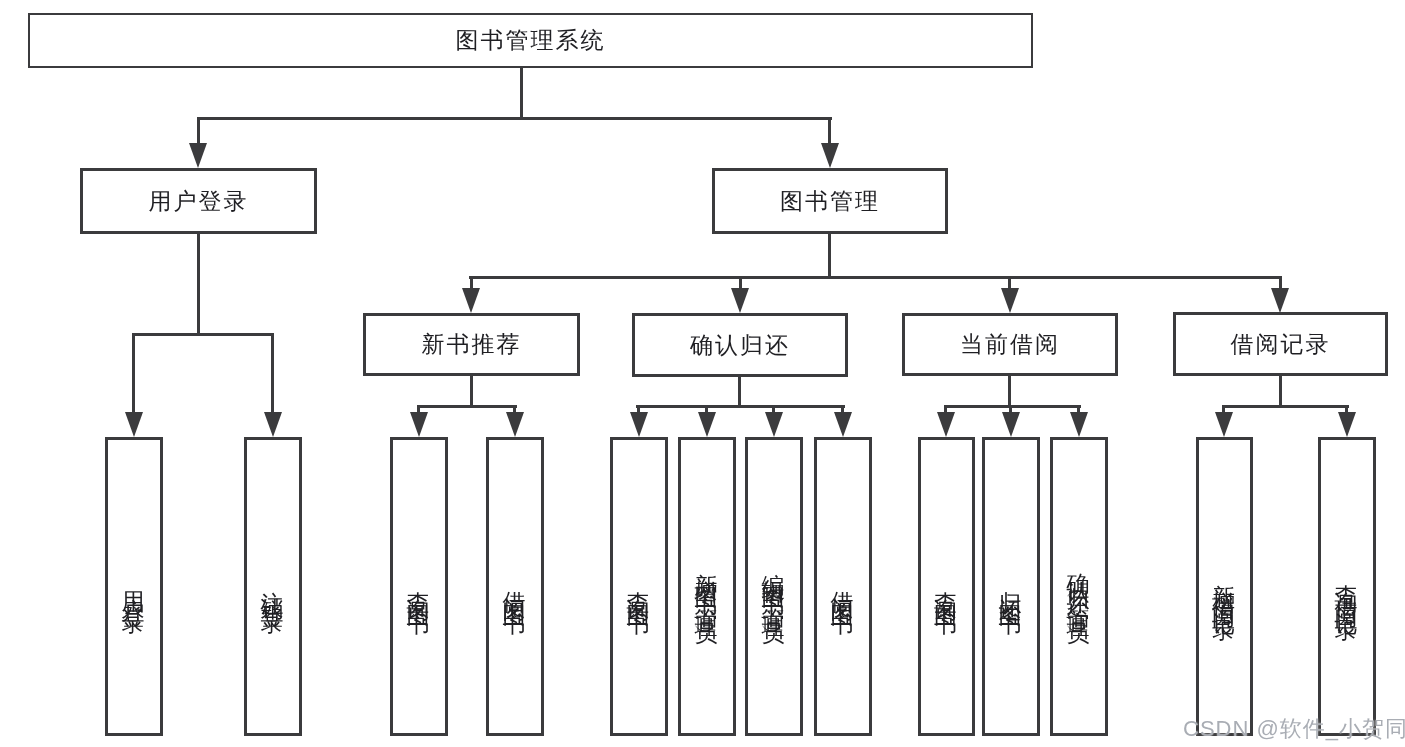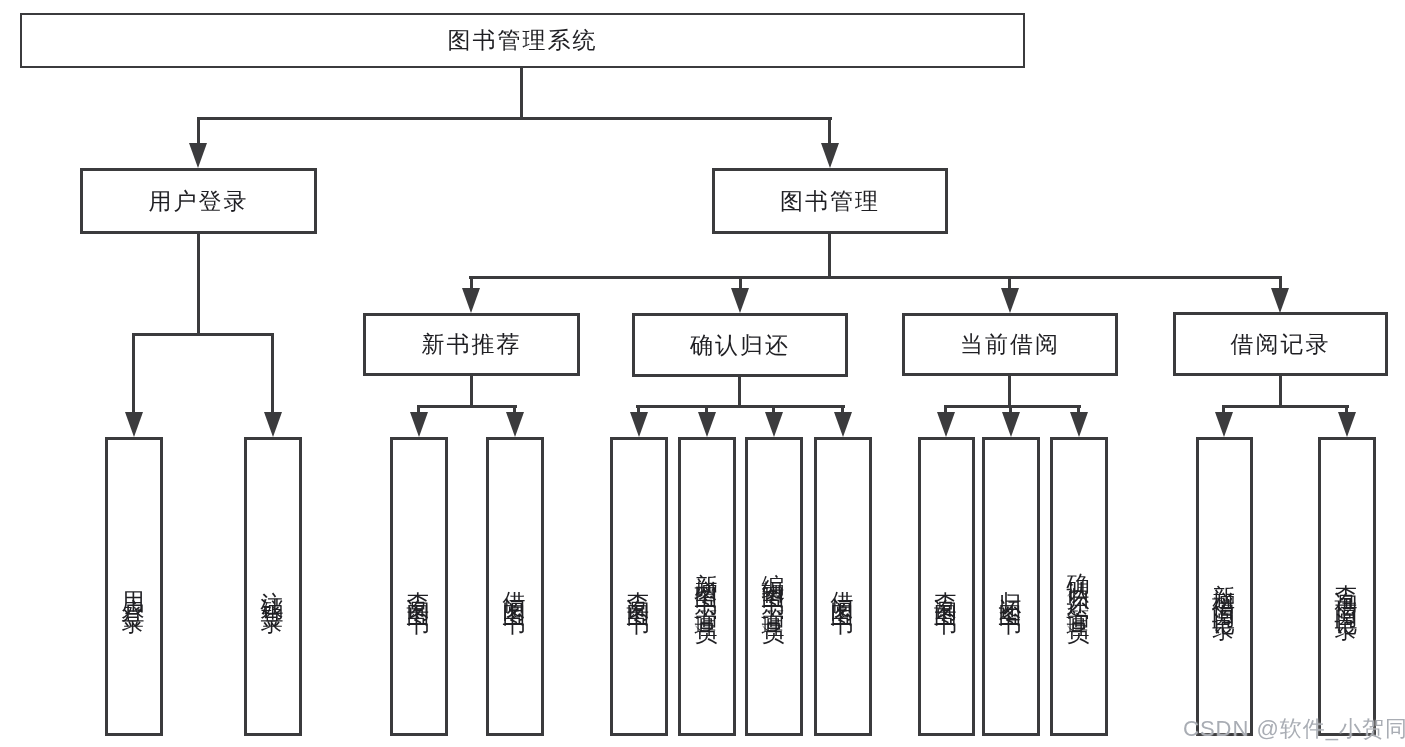--- a/index.html
+++ b/index.html
@@ -12,21 +12,21 @@
   }
   
   .box{
     position:absolute;
     box-sizing:border-box;
     background:#ffffff;
     border:3px solid #3b3b3d;
     display:flex;align-items:center;justify-content:center;
     color:#1f1f23;
   }
-  .box.root{border-width:2px;}
+  .box.root{border-width:2px;margin-left:8px;}
   .hlabel{
     font-size:23px;letter-spacing:2px;white-space:nowrap;
     color:#1f1f23;
   }
   .leaf .vlabel{
     writing-mode:vertical-rl;
     text-orientation:mixed;
     font-size:23px;
     letter-spacing:7px;
     white-space:nowrap;

